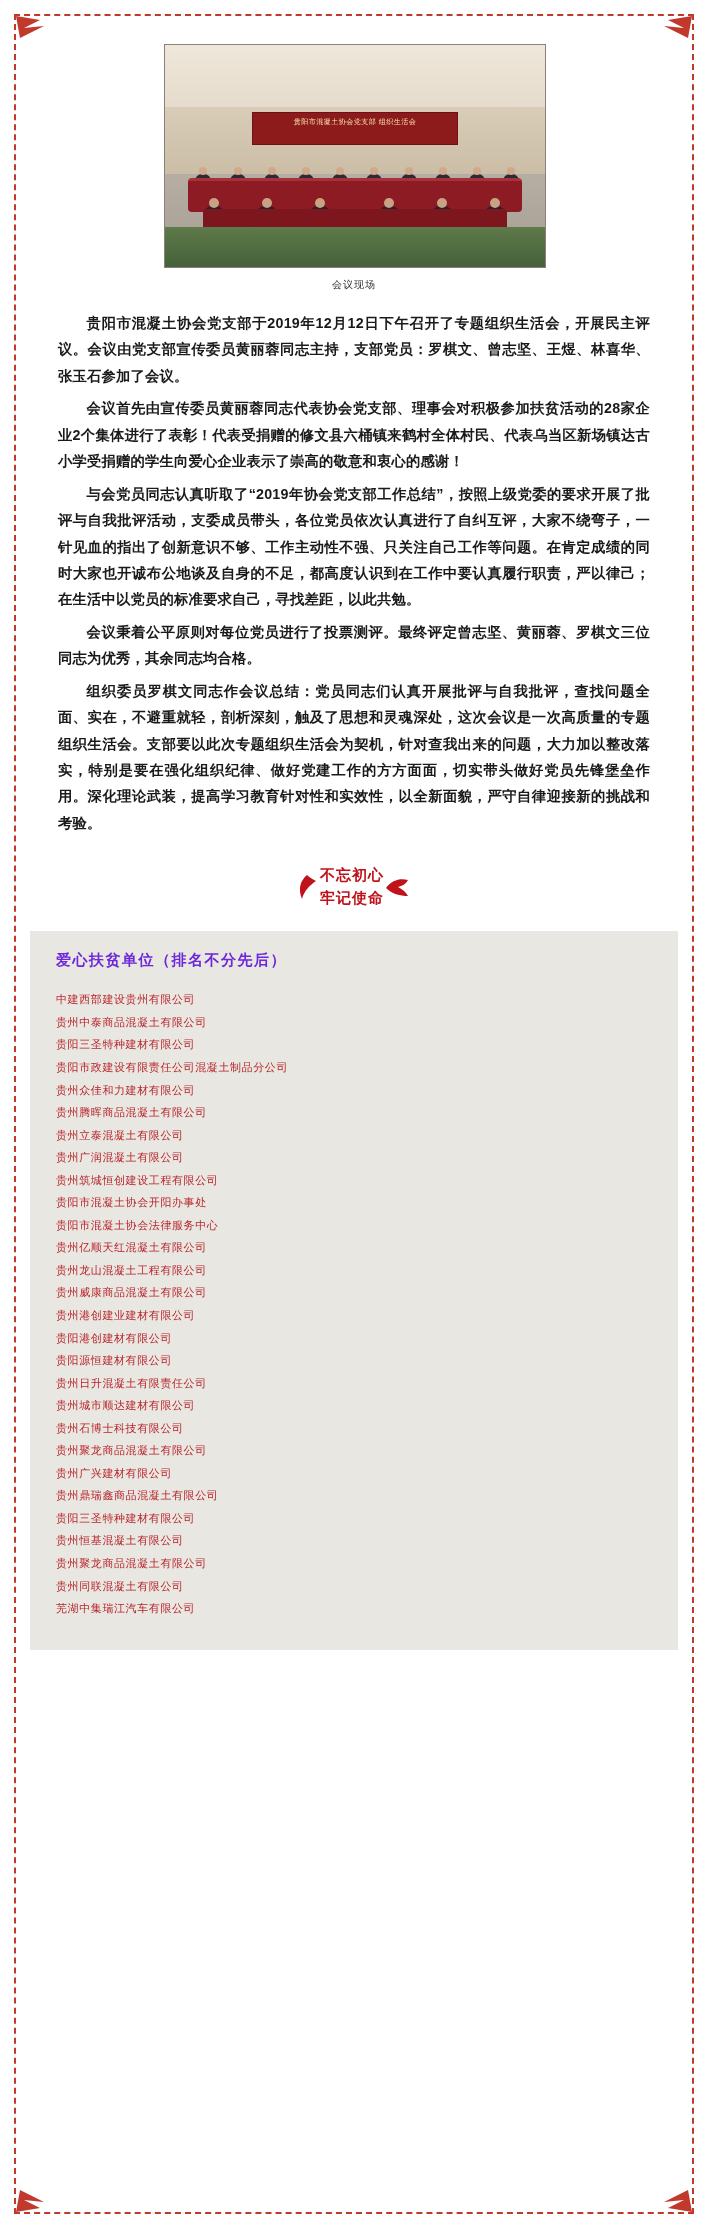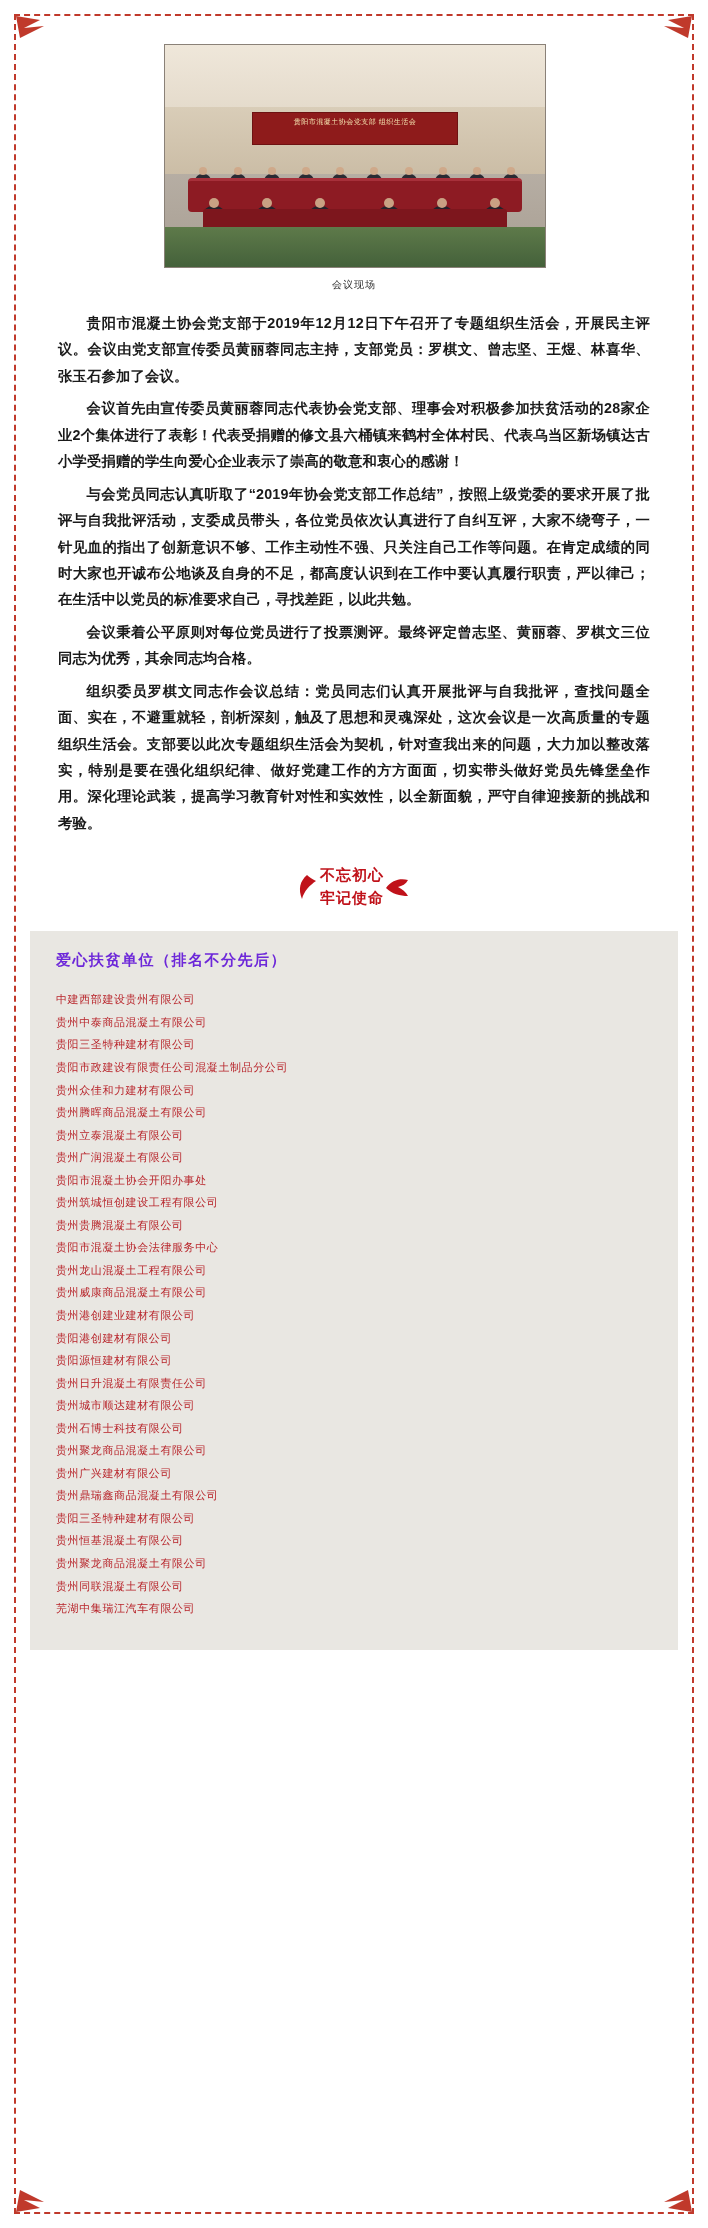--- a/index.html
+++ b/index.html
@@ -274,24 +274,24 @@
       <div class="sponsor-title">爱心扶贫单位（排名不分先后）</div>
       <ul class="sponsor-list">
         <li>中建西部建设贵州有限公司</li>
         <li>贵州中泰商品混凝土有限公司</li>
         <li>贵阳三圣特种建材有限公司</li>
         <li>贵阳市政建设有限责任公司混凝土制品分公司</li>
         <li>贵州众佳和力建材有限公司</li>
         <li>贵州腾晖商品混凝土有限公司</li>
         <li>贵州立泰混凝土有限公司</li>
         <li>贵州广润混凝土有限公司</li>
+        <li>贵州筑城恒创建设工程有限公司</li>
         <li>贵阳市混凝土协会开阳办事处</li>
-        <li>贵州筑城恒创建设工程有限公司</li>
-        <li>贵州贵腾混凝土有限公司</li>
         <li>贵阳市混凝土协会法律服务中心</li>
+        <li>贵州亿顺天红混凝土有限公司</li>
         <li>贵州龙山混凝土工程有限公司</li>
         <li>贵州威康商品混凝土有限公司</li>
         <li>贵州港创建业建材有限公司</li>
         <li>贵阳港创建材有限公司</li>
         <li>贵阳源恒建材有限公司</li>
         <li>贵州日升混凝土有限责任公司</li>
         <li>贵州城市顺达建材有限公司</li>
         <li>贵州石博士科技有限公司</li>
         <li>贵州聚龙商品混凝土有限公司</li>
         <li>贵州广兴建材有限公司</li>

